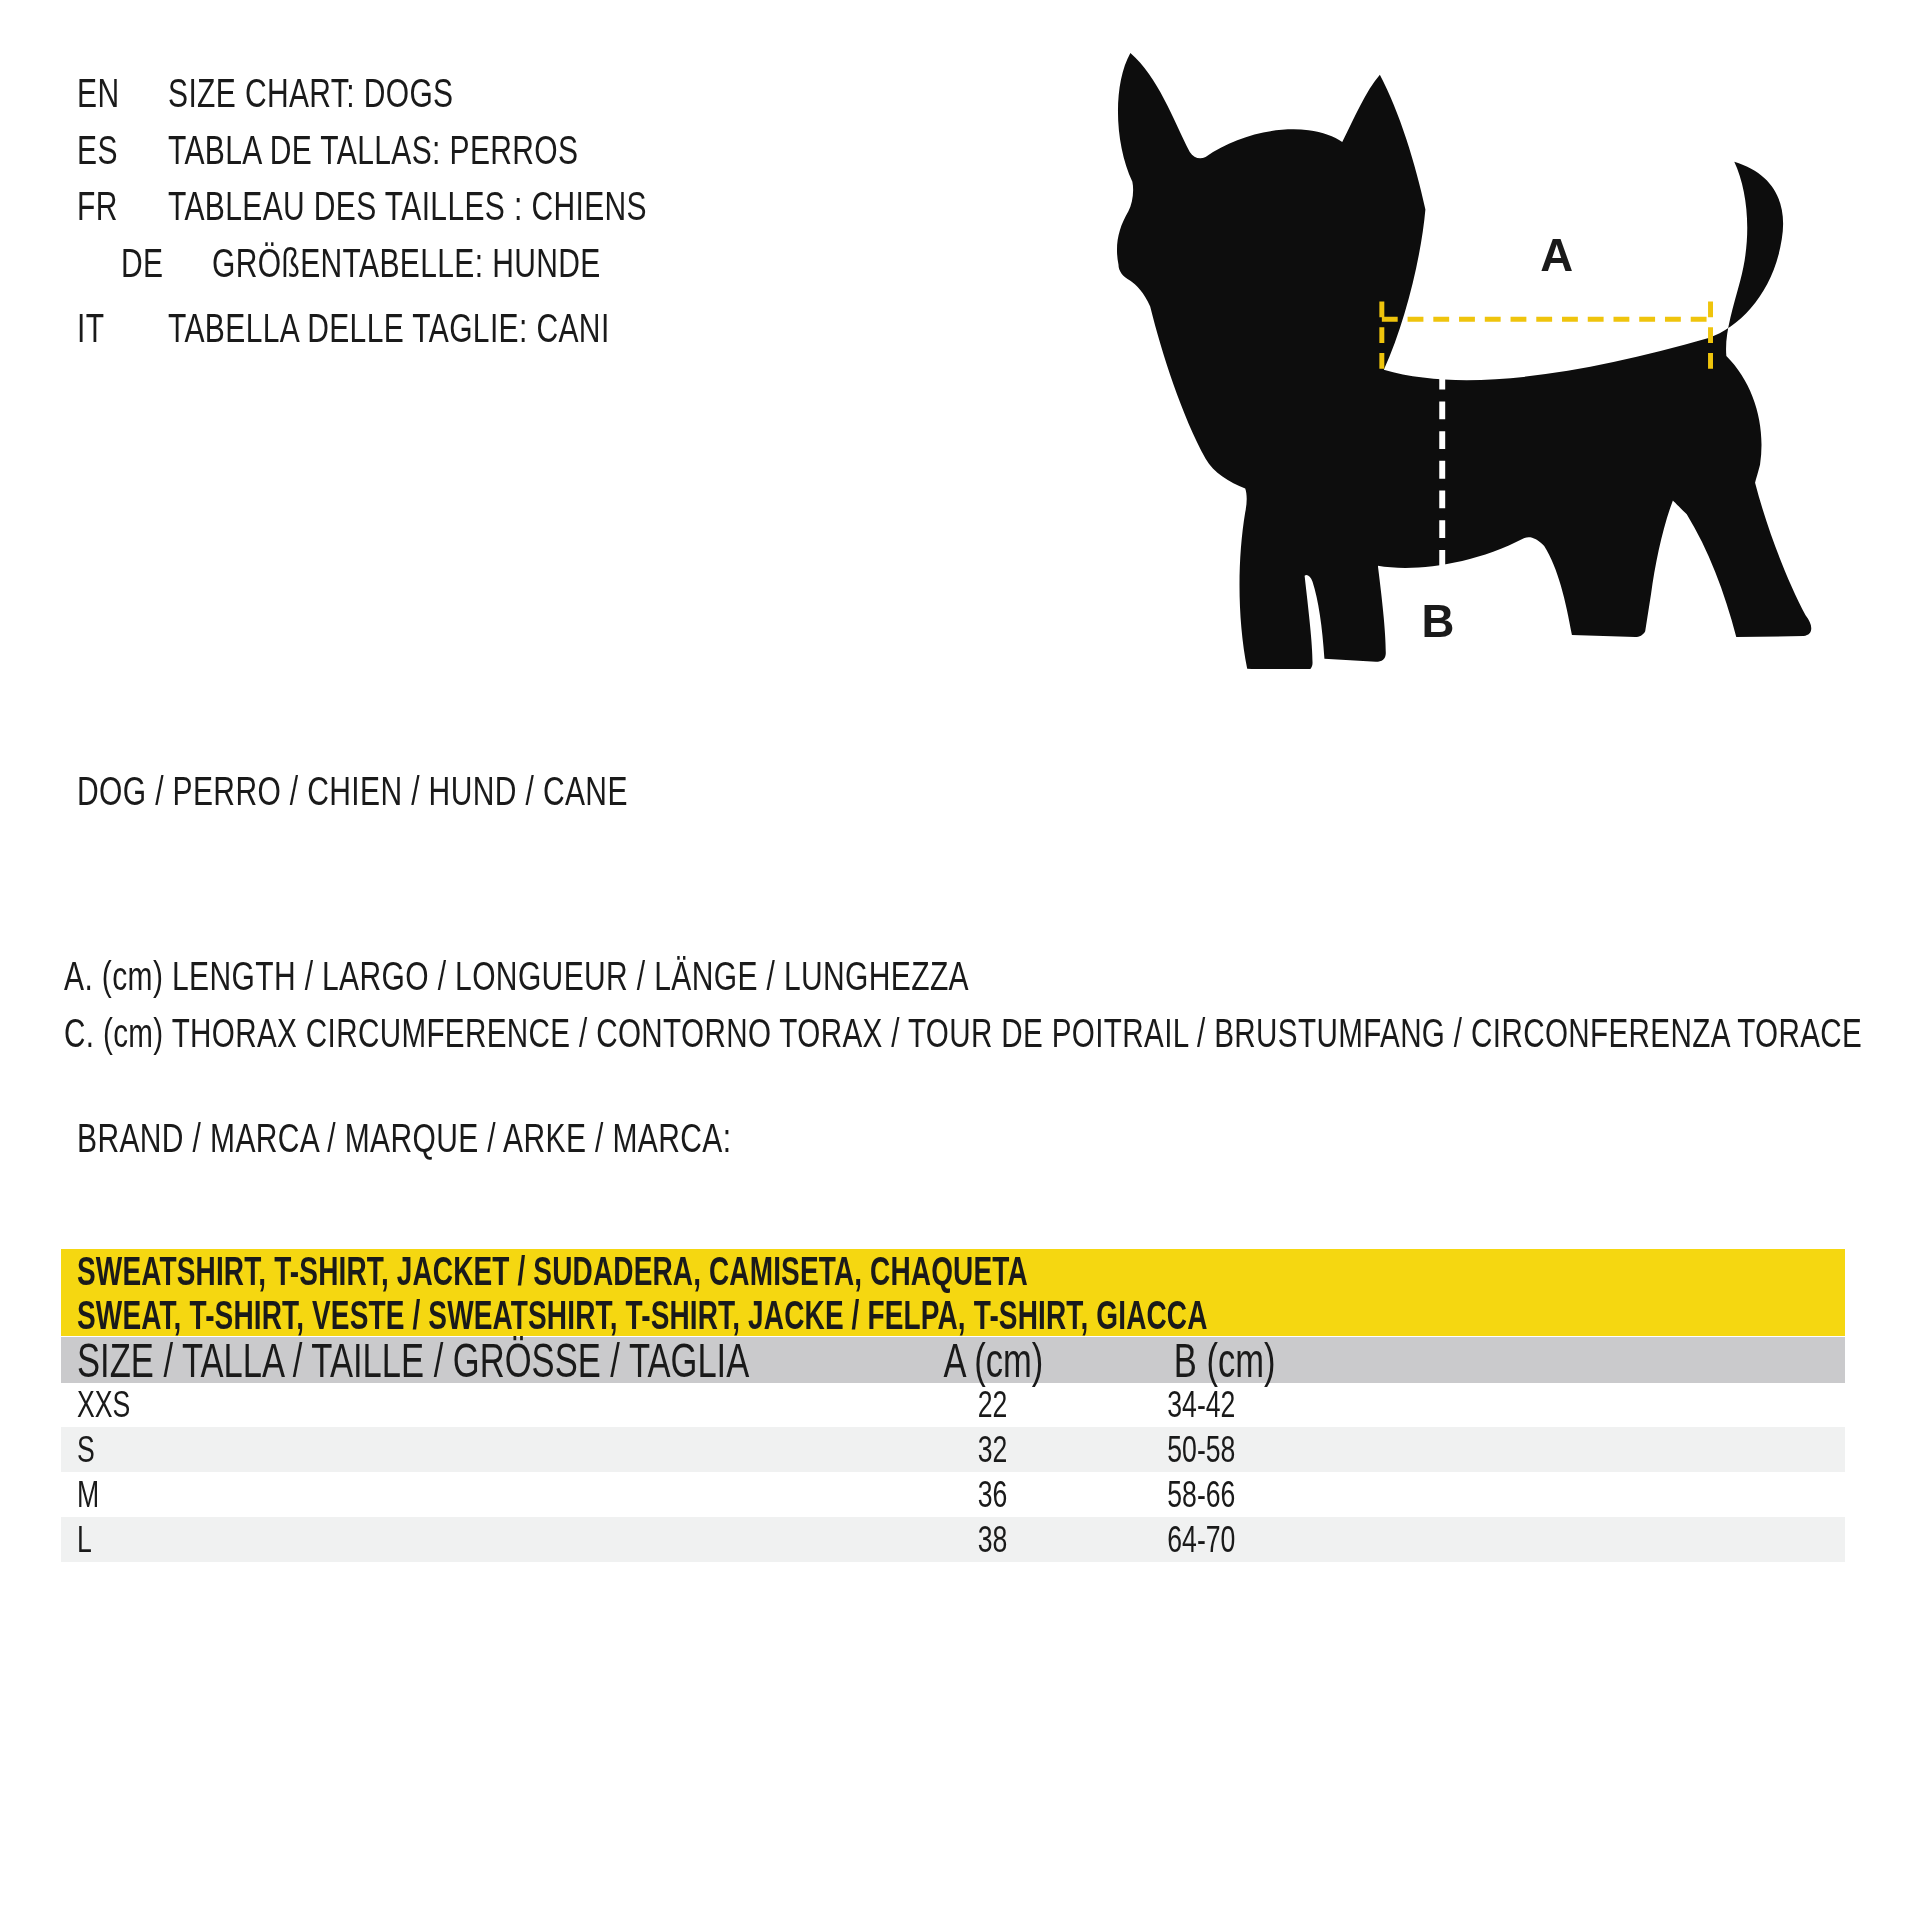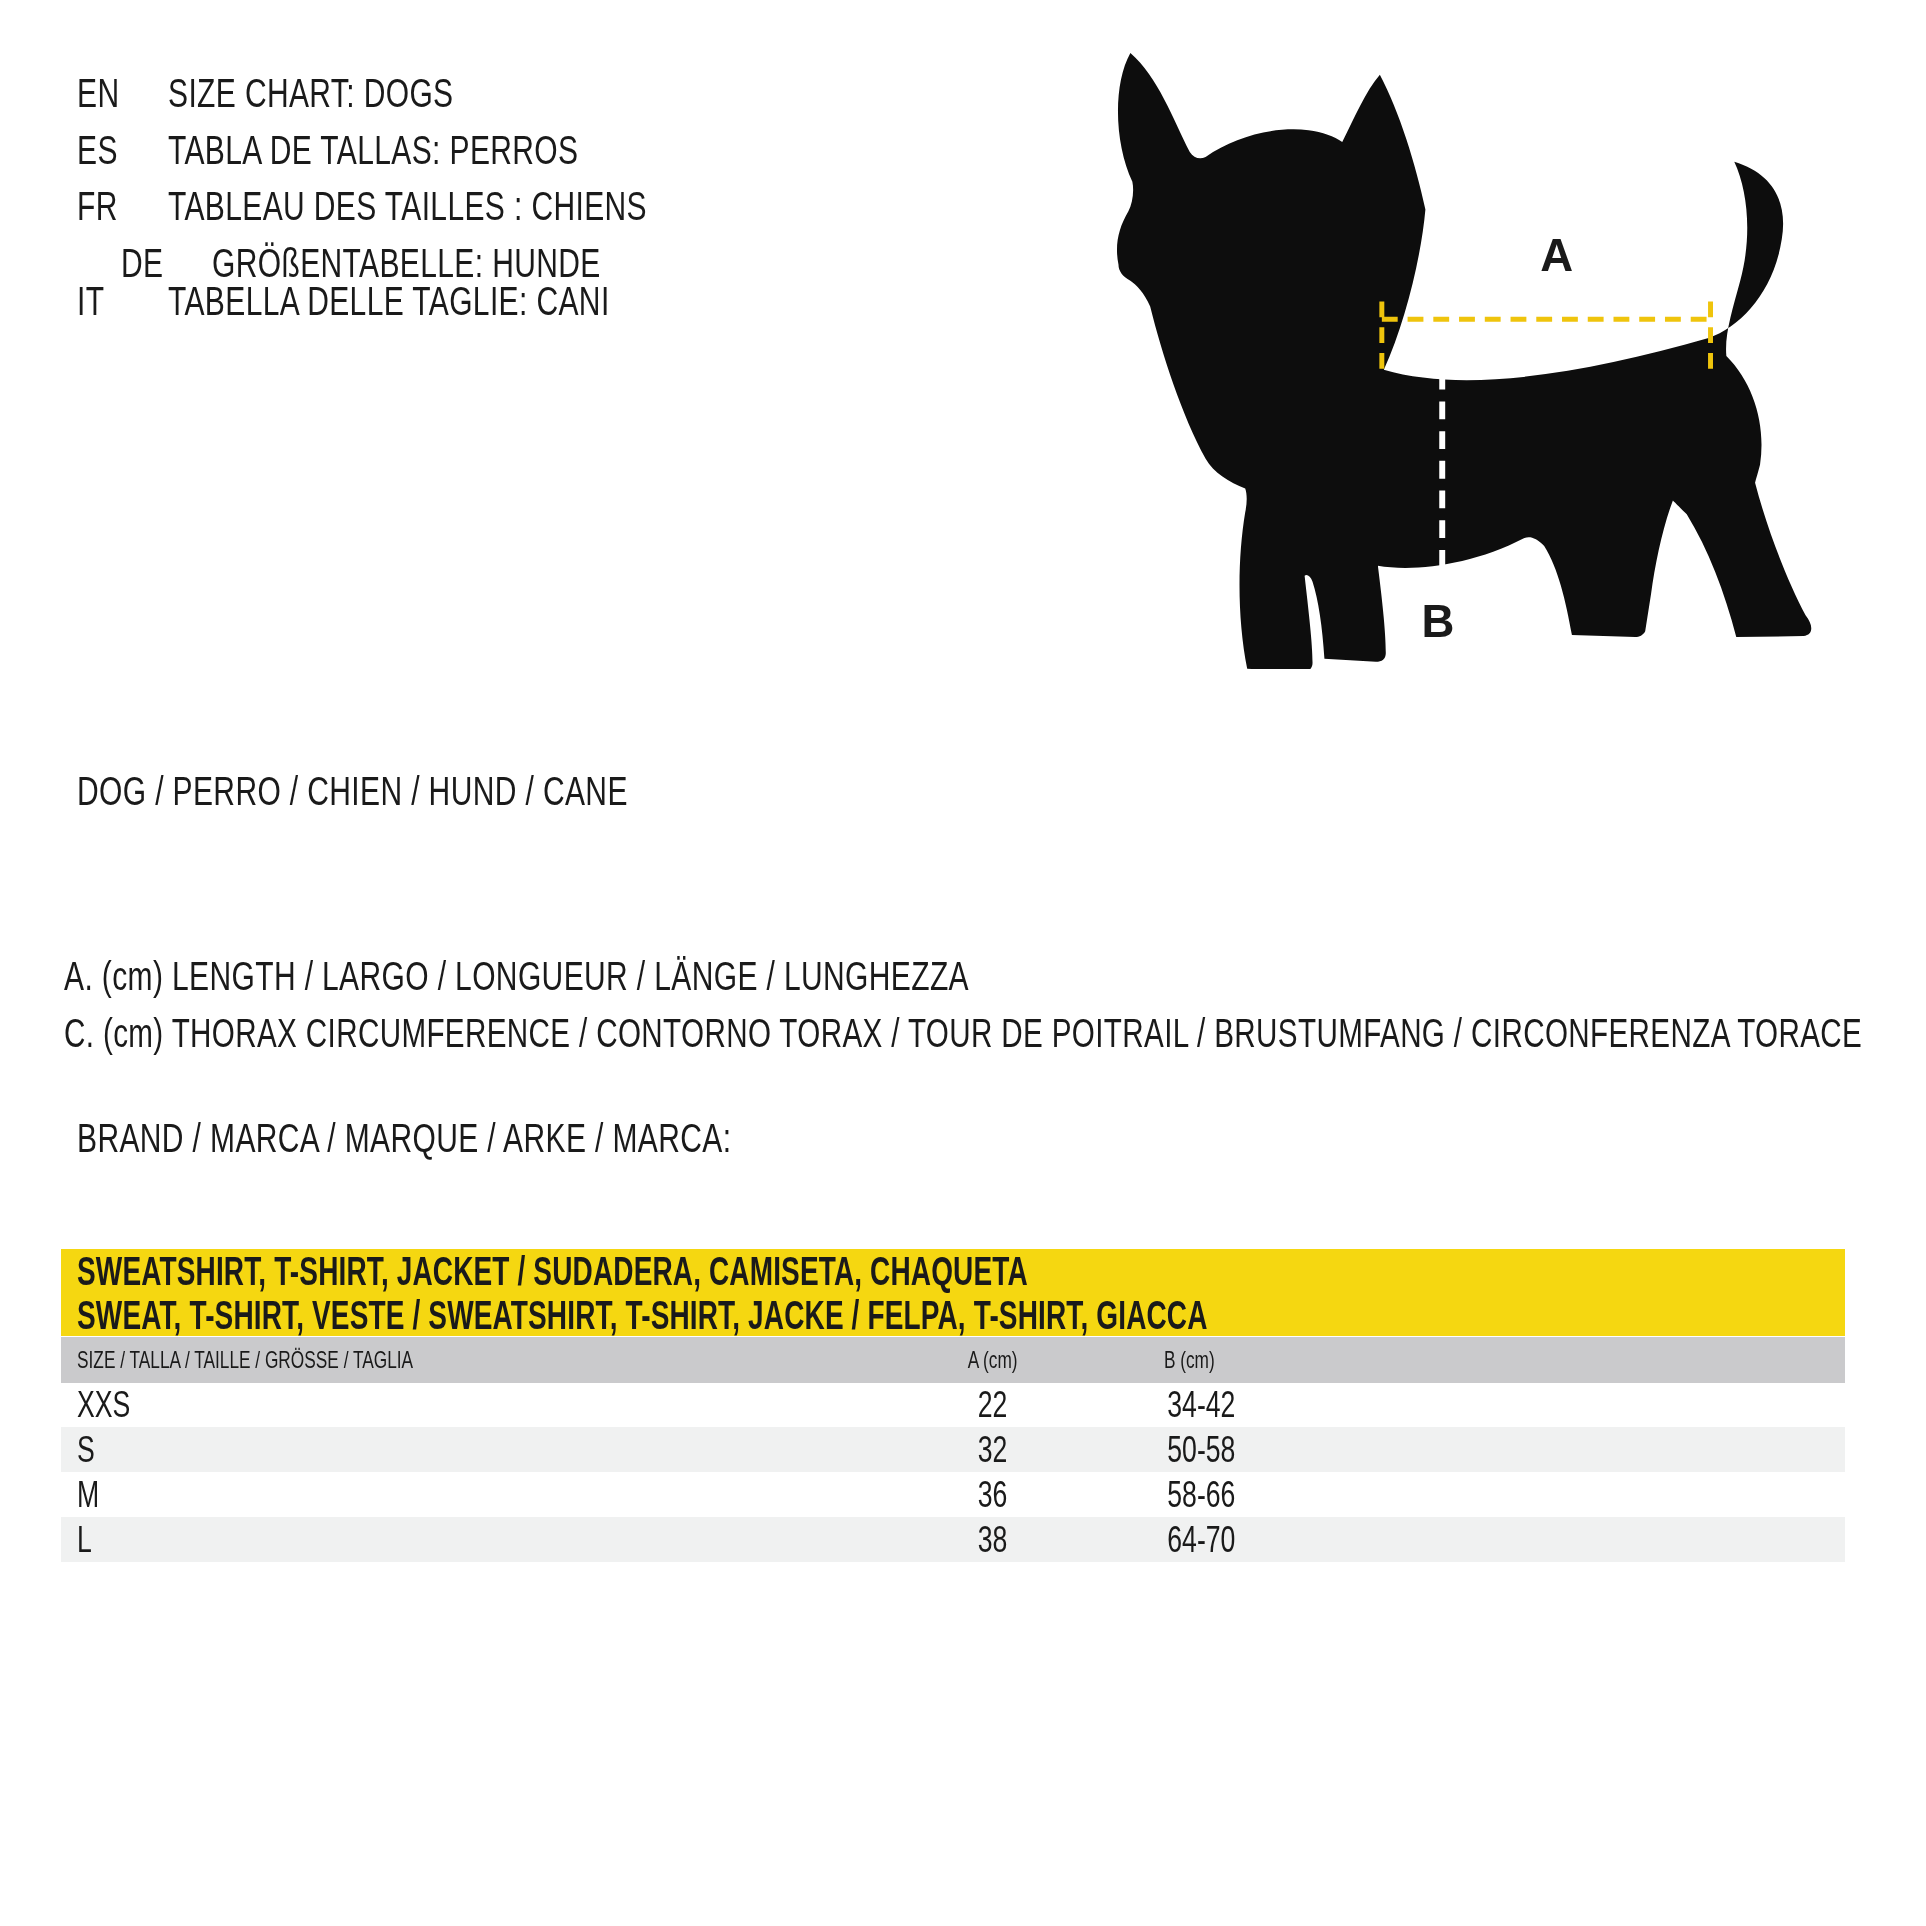--- a/index.html
+++ b/index.html
@@ -40,21 +40,21 @@
   .cell{
     position:absolute;top:0;height:100%;display:flex;align-items:center;
     font-size:37px;
   }
   .cell>span{white-space:nowrap;display:inline-block;transform:scaleX(0.72);}
   .cell-size{left:16px;}
   .cell-size>span{transform-origin:0 50%;}
   .cell-a{left:810px;width:244px;justify-content:center;}
   .cell-b{left:1093px;width:277px;}
   .cell-a>span,.cell-b>span{transform-origin:50% 50%;}
-  .thead .cell{font-size:24px;}
+  .thead .cell{font-size:48px;}
   
   #dog-area{position:absolute;left:871px;top:25px;width:990px;height:644px;}
   svg text{
     font-family:"Liberation Sans",sans-serif;font-weight:700;fill:#1a1a1a;
   }
 </style>
 </head>
 <body>
 
 <div class="lang-row" style="top:69px;">
@@ -66,21 +66,21 @@
   <span class="t lang-title">TABLA DE TALLAS: PERROS</span>
 </div>
 <div class="lang-row" style="top:182px;">
   <span class="t lang-code">FR</span>
   <span class="t lang-title">TABLEAU DES TAILLES : CHIENS</span>
 </div>
 <div class="lang-row" style="top:239px;margin-left:44px;">
   <span class="t lang-code">DE</span>
   <span class="t lang-title">GRÖßENTABELLE: HUNDE</span>
 </div>
-<div class="lang-row" style="top:277px;">
+<div class="lang-row" style="top:304px;">
   <span class="t lang-code">IT</span>
   <span class="t lang-title">TABELLA DELLE TAGLIE: CANI</span>
 </div>
 
 <div id="dog-area">
   <svg width="990" height="644" viewBox="0 0 1000 650">
 
     <path fill="#0D0D0D" d="
       M 250 242
       C 246 222 250 205 260 188

